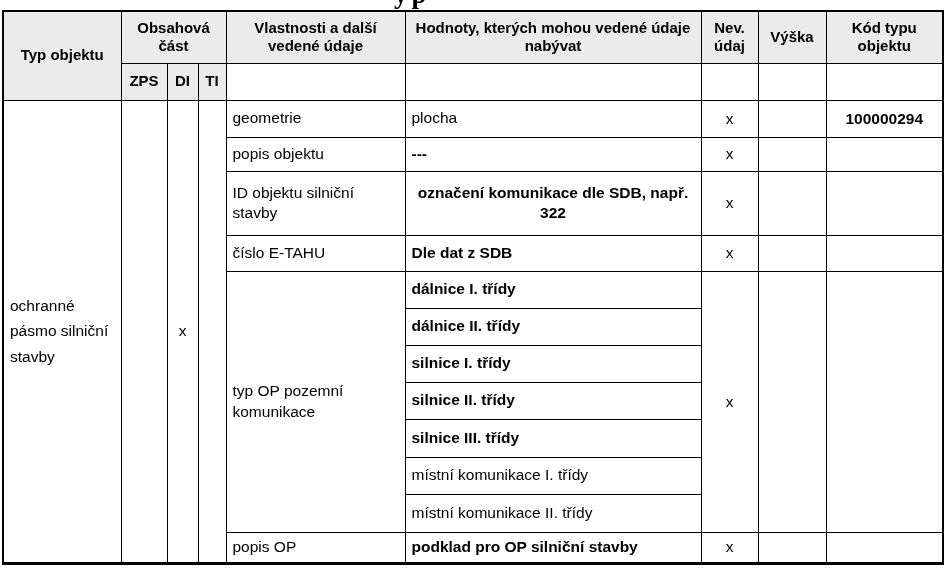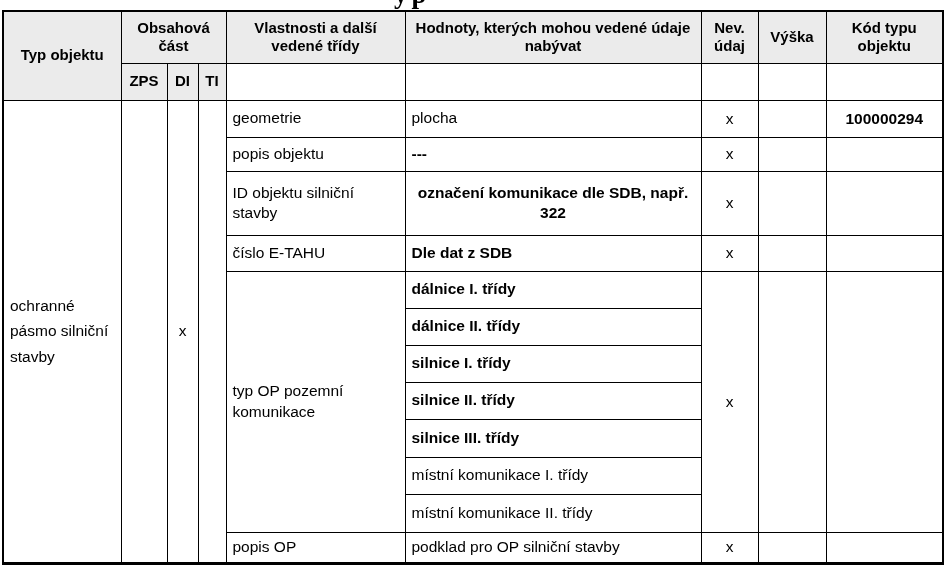--- a/index.html
+++ b/index.html
@@ -75,21 +75,21 @@
         <col style="width:296px">
         <col style="width:57px">
         <col style="width:68px">
         <col style="width:117px">
     </colgroup>
 
     <tbody>
         <tr style="height:52px">
       <td class="hd" rowspan="2">Typ objektu</td>
       <td class="hd" colspan="3">Obsahová část</td>
-      <td class="hd">Vlastnosti a další vedené třídy</td>
+      <td class="hd">Vlastnosti a další vedené údaje</td>
       <td class="hd">Hodnoty, kterých mohou vedené údaje nabývat</td>
       <td class="hd">Nev. údaj</td>
       <td class="hd">Výška</td>
       <td class="hd">Kód typu objektu</td>
     </tr>
 
     <tr style="height:37px">
       <td class="hd">ZPS</td>
       <td class="hd">DI</td>
       <td class="hd">TI</td>
@@ -157,20 +157,20 @@
     </tr>
     <tr style="height:37px">
       <td class="val" style="font-weight: 400;">místní komunikace I. třídy</td>
     </tr>
     <tr style="height:38px">
       <td class="val" style="font-weight: 400;">místní komunikace II. třídy</td>
     </tr>
 
     <tr style="height:31px">
       <td class="prop">popis OP</td>
-      <td class="val" style="font-weight: 400;">podklad pro OP silniční stavby</td>
+      <td class="val" style="font-weight: 700;">podklad pro OP silniční stavby</td>
       <td class="mark">x</td>
       <td class="mark"></td>
       <td class="mark"></td>
     </tr>
   </tbody>
     </table>
 </div>
 
 </body></html>

